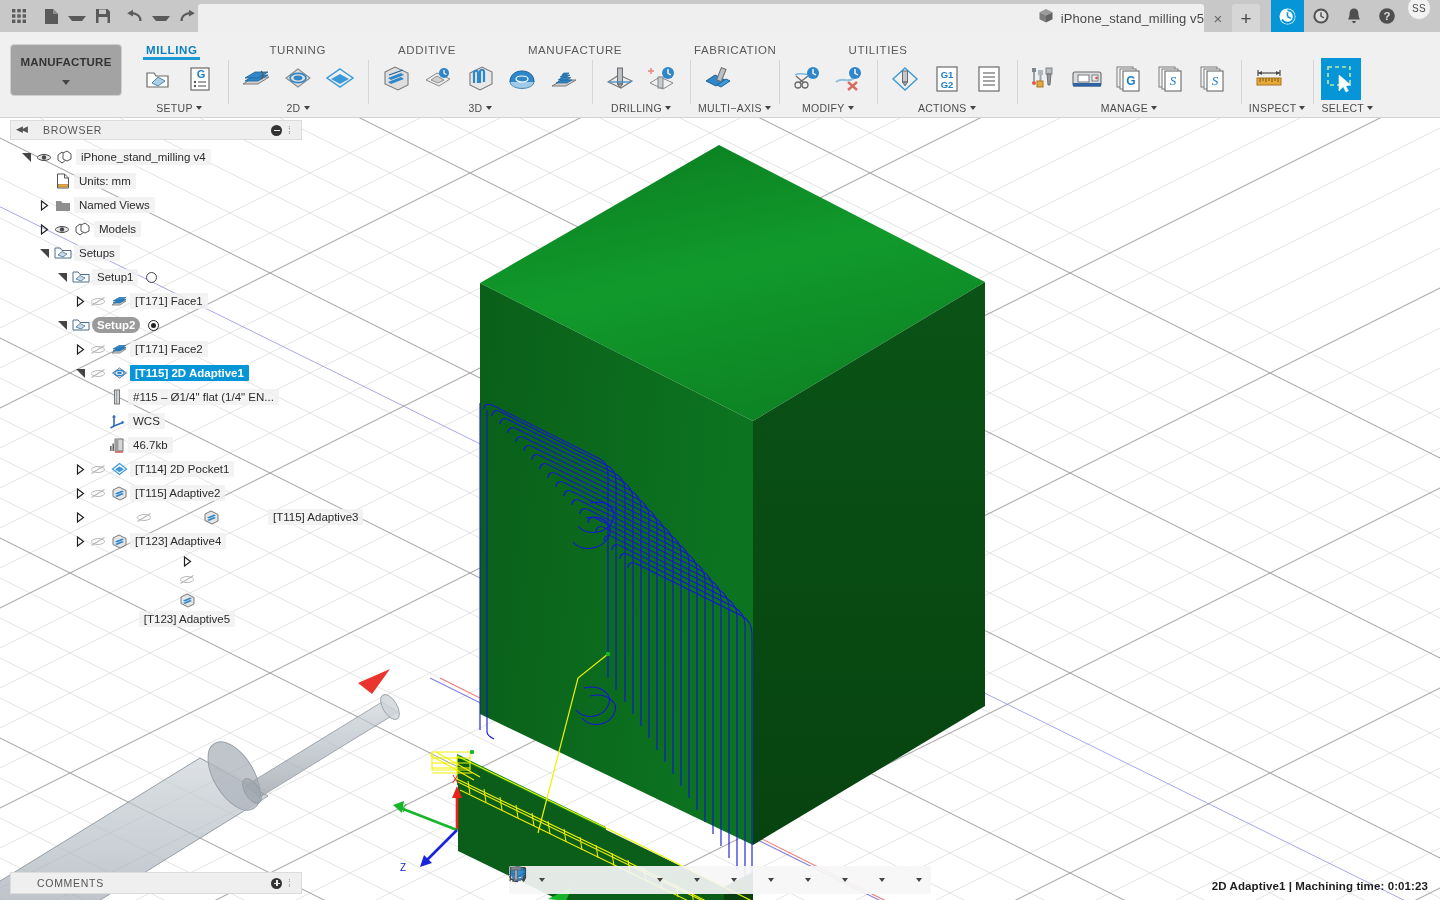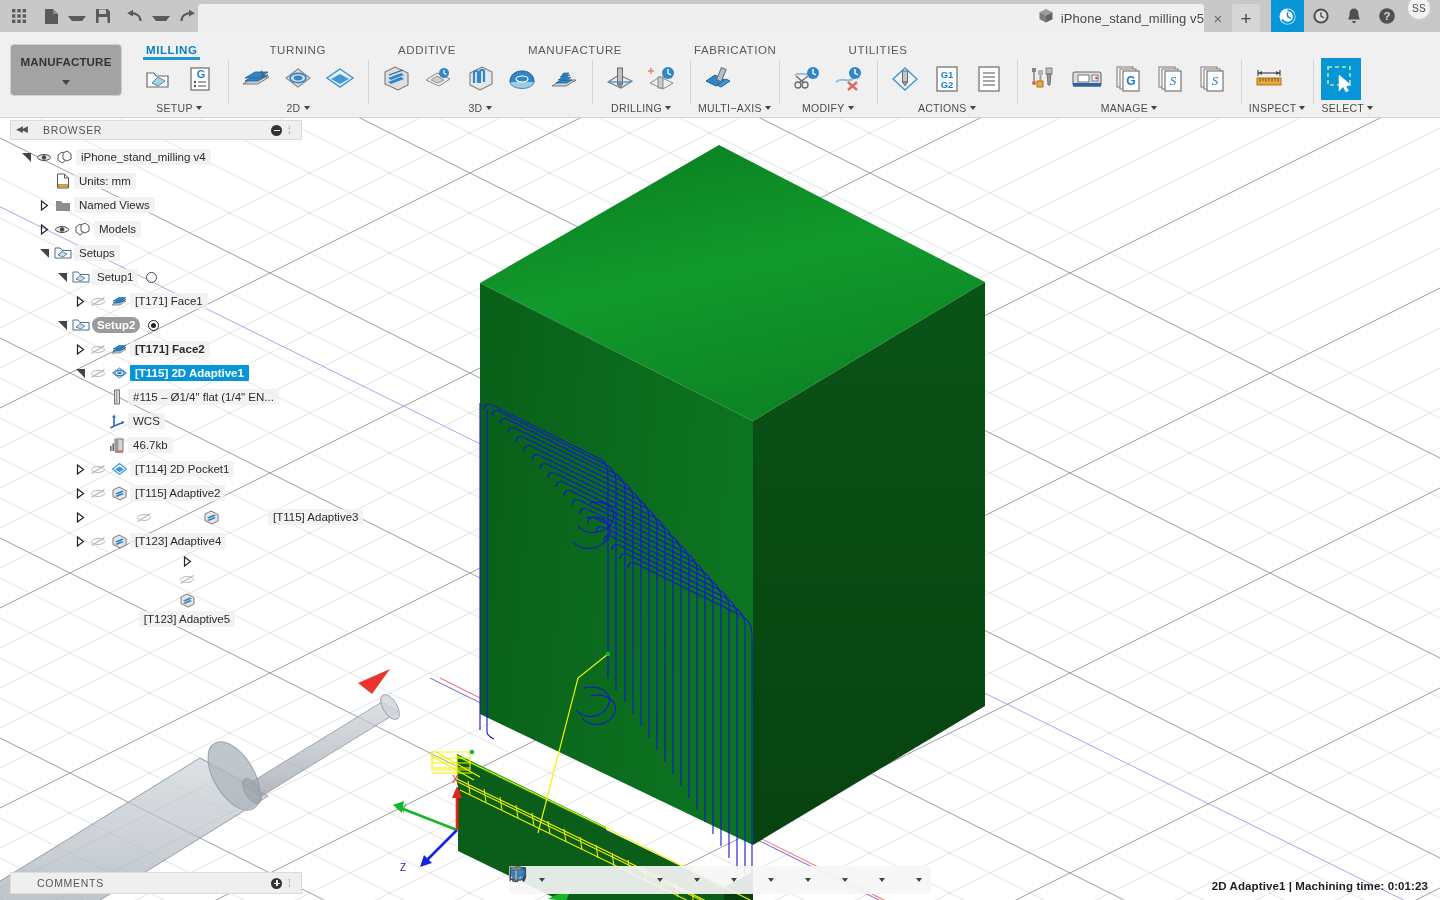--- a/index.html
+++ b/index.html
@@ -742,21 +742,21 @@
           <span class="eye" style="width: 0px; flex-basis: 0px;"></span>
           <span class="ticon">
             <svg width="18" height="14" viewBox="0 0 18 14">
               <path d="M1 12 L1 2 L6 2 L8 4.5 L17 4.5 L17 12 Z" fill="#fff" stroke="#4a6f8e" stroke-width="1"></path>
               <path d="M4 9 L8 5.5 L13 8 L9 11 Z" fill="#c6dced" stroke="#4a6f8e" stroke-width="0.8"></path>
             </svg>
           </span>
           <span class="tlabel">Setup2</span>
           <span class="radio-f"></span>
         </div>
-        <div class="tnode" style="padding-left: 62px; font-weight: bold;">
+        <div class="tnode" style="padding-left: 62px;">
           <span class="twist">
             <svg width="9" height="11" viewBox="0 0 9 11">
               <path d="M1.5 1 L7.5 5.5 L1.5 10 Z" fill="none" stroke="#222" stroke-width="1.2"></path>
             </svg>
           </span>
           <span class="eye">
             <svg width="16" height="11" viewBox="0 0 16 11">
               <path d="M1 5.5 C4 1.5 12 1.5 15 5.5 C12 9.5 4 9.5 1 5.5 Z" fill="none" stroke="#b8b8b8" stroke-width="1"></path>
               <line x1="1.5" y1="9.5" x2="14.5" y2="1.5" stroke="#b8b8b8" stroke-width="1.2"></line>
             </svg>

